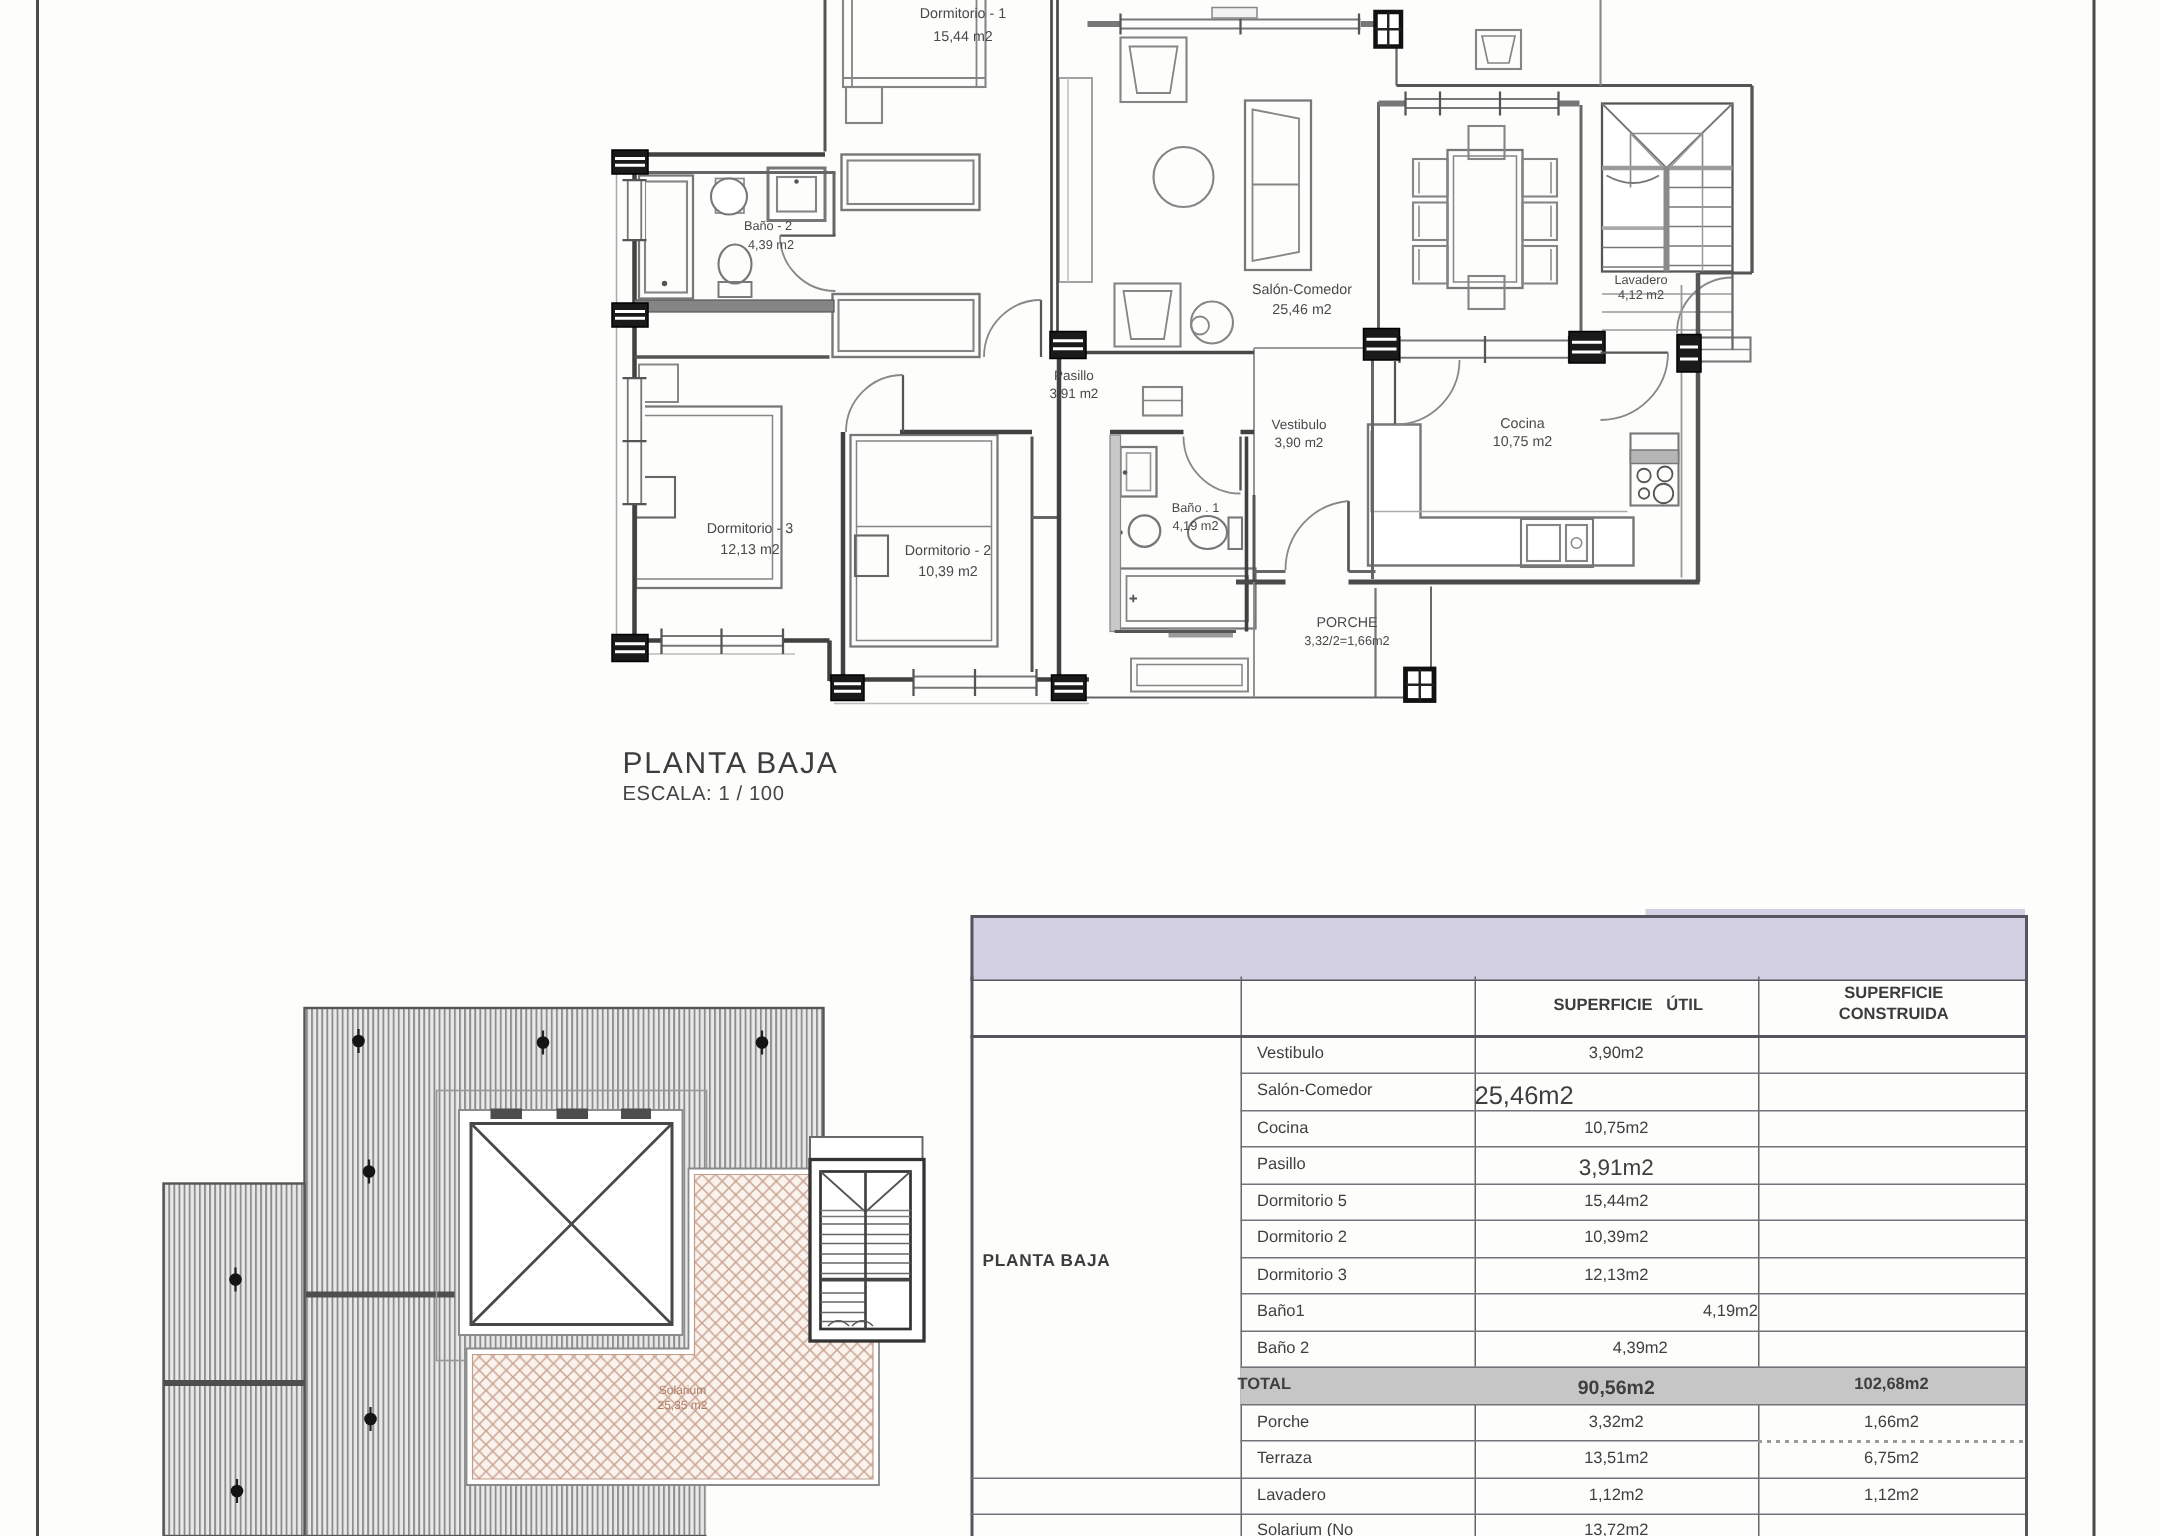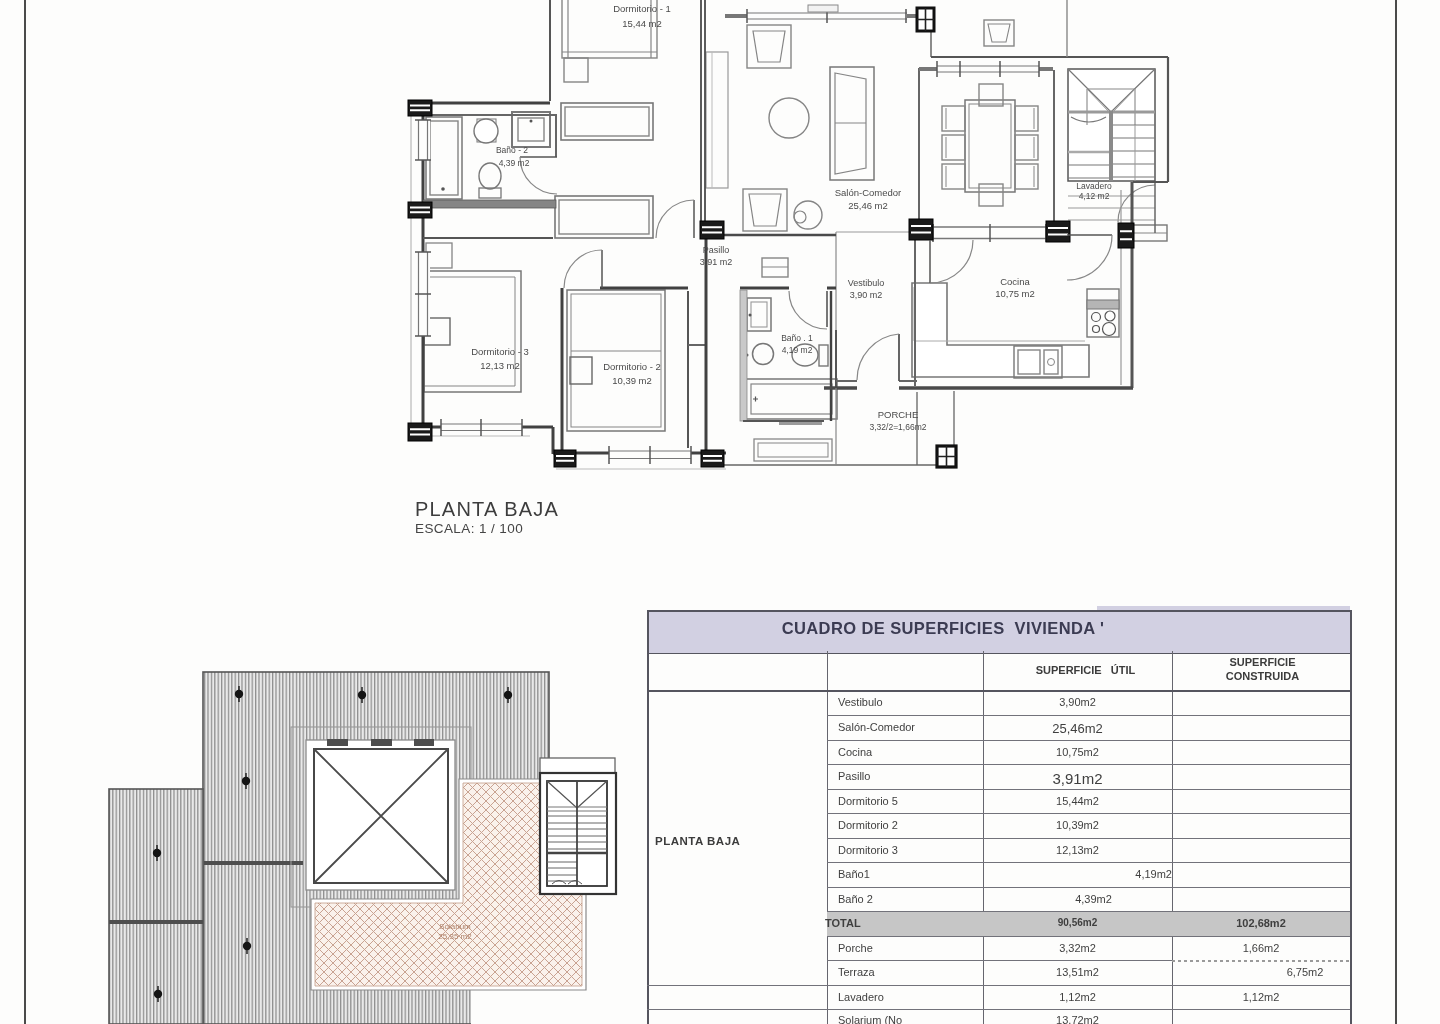--- a/index.html
+++ b/index.html
@@ -425,21 +425,20 @@
 
 <text x="898" y="418" font-size="9.5" fill="#4a4a4a" text-anchor="middle" font-family="Liberation Sans,sans-serif">PORCHE</text>
 <text x="898" y="430" font-size="8.5" fill="#4a4a4a" text-anchor="middle" font-family="Liberation Sans,sans-serif">3,32/2=1,66m2</text>
 </svg>
 
 <div style="position:absolute;left:647px;top:604px;width:705px;height:420px;">
 
 <div style="position:absolute;left:450px;top:2px;width:253px;height:5px;background:#d2d0e2;"></div>
 
 <div style="position:absolute;left:0px;top:6px;width:701px;height:41px;background:#d2d0e2;border:2px solid #55555f;border-bottom:1px solid #55555f;"></div>
-<div class="t" style="left:0px;top:15px;width:592px;text-align:center;font-size:16.5px;font-weight:bold;letter-spacing:0.4px;color:#3b3b52;">CUADRO DE SUPERFICIES&nbsp; VIVIENDA '</div>
 
 <div style="position:absolute;left:0px;top:47px;width:701px;height:373px;border-left:2px solid #55555f;border-right:2px solid #55555f;"></div>
 <div class="ln" style="left:180px;top:47px;width:1px;height:373px;background:#66666e;"></div>
 <div class="ln" style="left:336px;top:47px;width:1px;height:373px;background:#66666e;"></div>
 <div class="ln" style="left:525px;top:47px;width:1px;height:373px;background:#66666e;"></div>
 <div class="ln" style="left:0px;top:86px;width:703px;height:2px;background:#55555f;"></div>
 <div style="position:absolute;left:180px;top:307px;width:523px;height:25px;background:#c6c6c6;"></div>
 <div class="ln" style="left:180px;top:111px;width:523px;height:1px;background:#72727a;"></div>
 <div class="ln" style="left:180px;top:136px;width:523px;height:1px;background:#72727a;"></div>
 <div class="ln" style="left:180px;top:160px;width:523px;height:1px;background:#72727a;"></div>
@@ -453,43 +452,43 @@
 <div class="ln" style="left:180px;top:356px;width:345px;height:1px;background:#72727a;"></div>
 <div class="ln" style="left:525px;top:356px;width:178px;height:1.5px;background:repeating-linear-gradient(90deg,#9a9a9a 0 3px,transparent 3px 6px);"></div>
 <div class="ln" style="left:0px;top:381px;width:703px;height:1px;background:#72727a;"></div>
 <div class="ln" style="left:0px;top:405px;width:703px;height:1px;background:#72727a;"></div>
 <div class="t" style="left:352px;top:60px;width:173px;text-align:center;font-size:11px;font-weight:bold;color:#3c3c3c;">SUPERFICIE &nbsp;&nbsp;ÚTIL</div>
 <div class="t" style="left:528px;top:51px;width:175px;text-align:center;font-size:11px;font-weight:bold;color:#3c3c3c;line-height:14px;">SUPERFICIE<br>CONSTRUIDA</div>
 <div class="t" style="left:8px;top:231px;font-size:11.5px;font-weight:bold;letter-spacing:0.5px;color:#3c3c3c;">PLANTA BAJA</div>
 <div class="t" style="left:191px;top:92px;font-size:11px;color:#3f3f3f;">Vestibulo</div>
 <div class="t" style="left:336px;top:92px;width:189px;text-align:center;font-size:11px;color:#3f3f3f;">3,90m2</div>
 <div class="t" style="left:191px;top:117px;font-size:11px;color:#3f3f3f;">Salón-Comedor</div>
-<div class="t" style="left:336px;top:117px;width:189px;text-align:center;font-size:13px;color:#3f3f3f;">25,46m2</div>
+<div class="t" style="left:336px;top:117px;width:189px;text-align:left;font-size:17px;color:#3f3f3f;">25,46m2</div>
 <div class="t" style="left:191px;top:142px;font-size:11px;color:#3f3f3f;">Cocina</div>
 <div class="t" style="left:336px;top:142px;width:189px;text-align:center;font-size:11px;color:#3f3f3f;">10,75m2</div>
 <div class="t" style="left:191px;top:166px;font-size:11px;color:#3f3f3f;">Pasillo</div>
 <div class="t" style="left:336px;top:166px;width:189px;text-align:center;font-size:15px;color:#3f3f3f;">3,91m2</div>
 <div class="t" style="left:191px;top:191px;font-size:11px;color:#3f3f3f;">Dormitorio 5</div>
 <div class="t" style="left:336px;top:191px;width:189px;text-align:center;font-size:11px;color:#3f3f3f;">15,44m2</div>
 <div class="t" style="left:191px;top:215px;font-size:11px;color:#3f3f3f;">Dormitorio 2</div>
 <div class="t" style="left:336px;top:215px;width:189px;text-align:center;font-size:11px;color:#3f3f3f;">10,39m2</div>
 <div class="t" style="left:191px;top:240px;font-size:11px;color:#3f3f3f;">Dormitorio 3</div>
 <div class="t" style="left:336px;top:240px;width:189px;text-align:center;font-size:11px;color:#3f3f3f;">12,13m2</div>
 <div class="t" style="left:191px;top:264px;font-size:11px;color:#3f3f3f;">Baño1</div>
 <div class="t" style="left:336px;top:264px;width:189px;text-align:right;font-size:11px;color:#3f3f3f;">4,19m2</div>
 <div class="t" style="left:191px;top:289px;font-size:11px;color:#3f3f3f;">Baño 2</div>
 <div class="t" style="left:336px;top:289px;width:189px;text-align:center;font-size:11px;color:#3f3f3f;padding-left:16px;">4,39m2</div>
 <div class="t" style="left:178px;top:313px;font-size:11px;font-weight:bold;color:#3f3f3f;">TOTAL</div>
-<div class="t" style="left:336px;top:313px;width:189px;text-align:center;font-size:10px;font-weight:bold;color:#3f3f3f;">90,56m2</div>
+<div class="t" style="left:336px;top:313px;width:189px;text-align:center;font-size:13px;font-weight:bold;color:#3f3f3f;">90,56m2</div>
 <div class="t" style="left:525px;top:313px;width:178px;text-align:center;font-size:11px;font-weight:bold;color:#3f3f3f;">102,68m2</div>
 <div class="t" style="left:191px;top:338px;font-size:11px;color:#3f3f3f;">Porche</div>
 <div class="t" style="left:336px;top:338px;width:189px;text-align:center;font-size:11px;color:#3f3f3f;">3,32m2</div>
 <div class="t" style="left:525px;top:338px;width:178px;text-align:center;font-size:11px;color:#3f3f3f;">1,66m2</div>
 <div class="t" style="left:191px;top:362px;font-size:11px;color:#3f3f3f;">Terraza</div>
 <div class="t" style="left:336px;top:362px;width:189px;text-align:center;font-size:11px;color:#3f3f3f;">13,51m2</div>
-<div class="t" style="left:525px;top:362px;width:178px;text-align:center;font-size:11px;color:#3f3f3f;padding-left:44px;">6,75m2</div>
+<div class="t" style="left:525px;top:362px;width:178px;text-align:center;font-size:11px;color:#3f3f3f;">6,75m2</div>
 <div class="t" style="left:191px;top:387px;font-size:11px;color:#3f3f3f;">Lavadero</div>
 <div class="t" style="left:336px;top:387px;width:189px;text-align:center;font-size:11px;color:#3f3f3f;">1,12m2</div>
 <div class="t" style="left:525px;top:387px;width:178px;text-align:center;font-size:11px;color:#3f3f3f;">1,12m2</div>
 <div class="t" style="left:191px;top:410px;font-size:11px;color:#3f3f3f;">Solarium (No</div>
 <div class="t" style="left:336px;top:410px;width:189px;text-align:center;font-size:11px;color:#3f3f3f;">13,72m2</div>
 </div>
 </div>
 
 </body></html>

